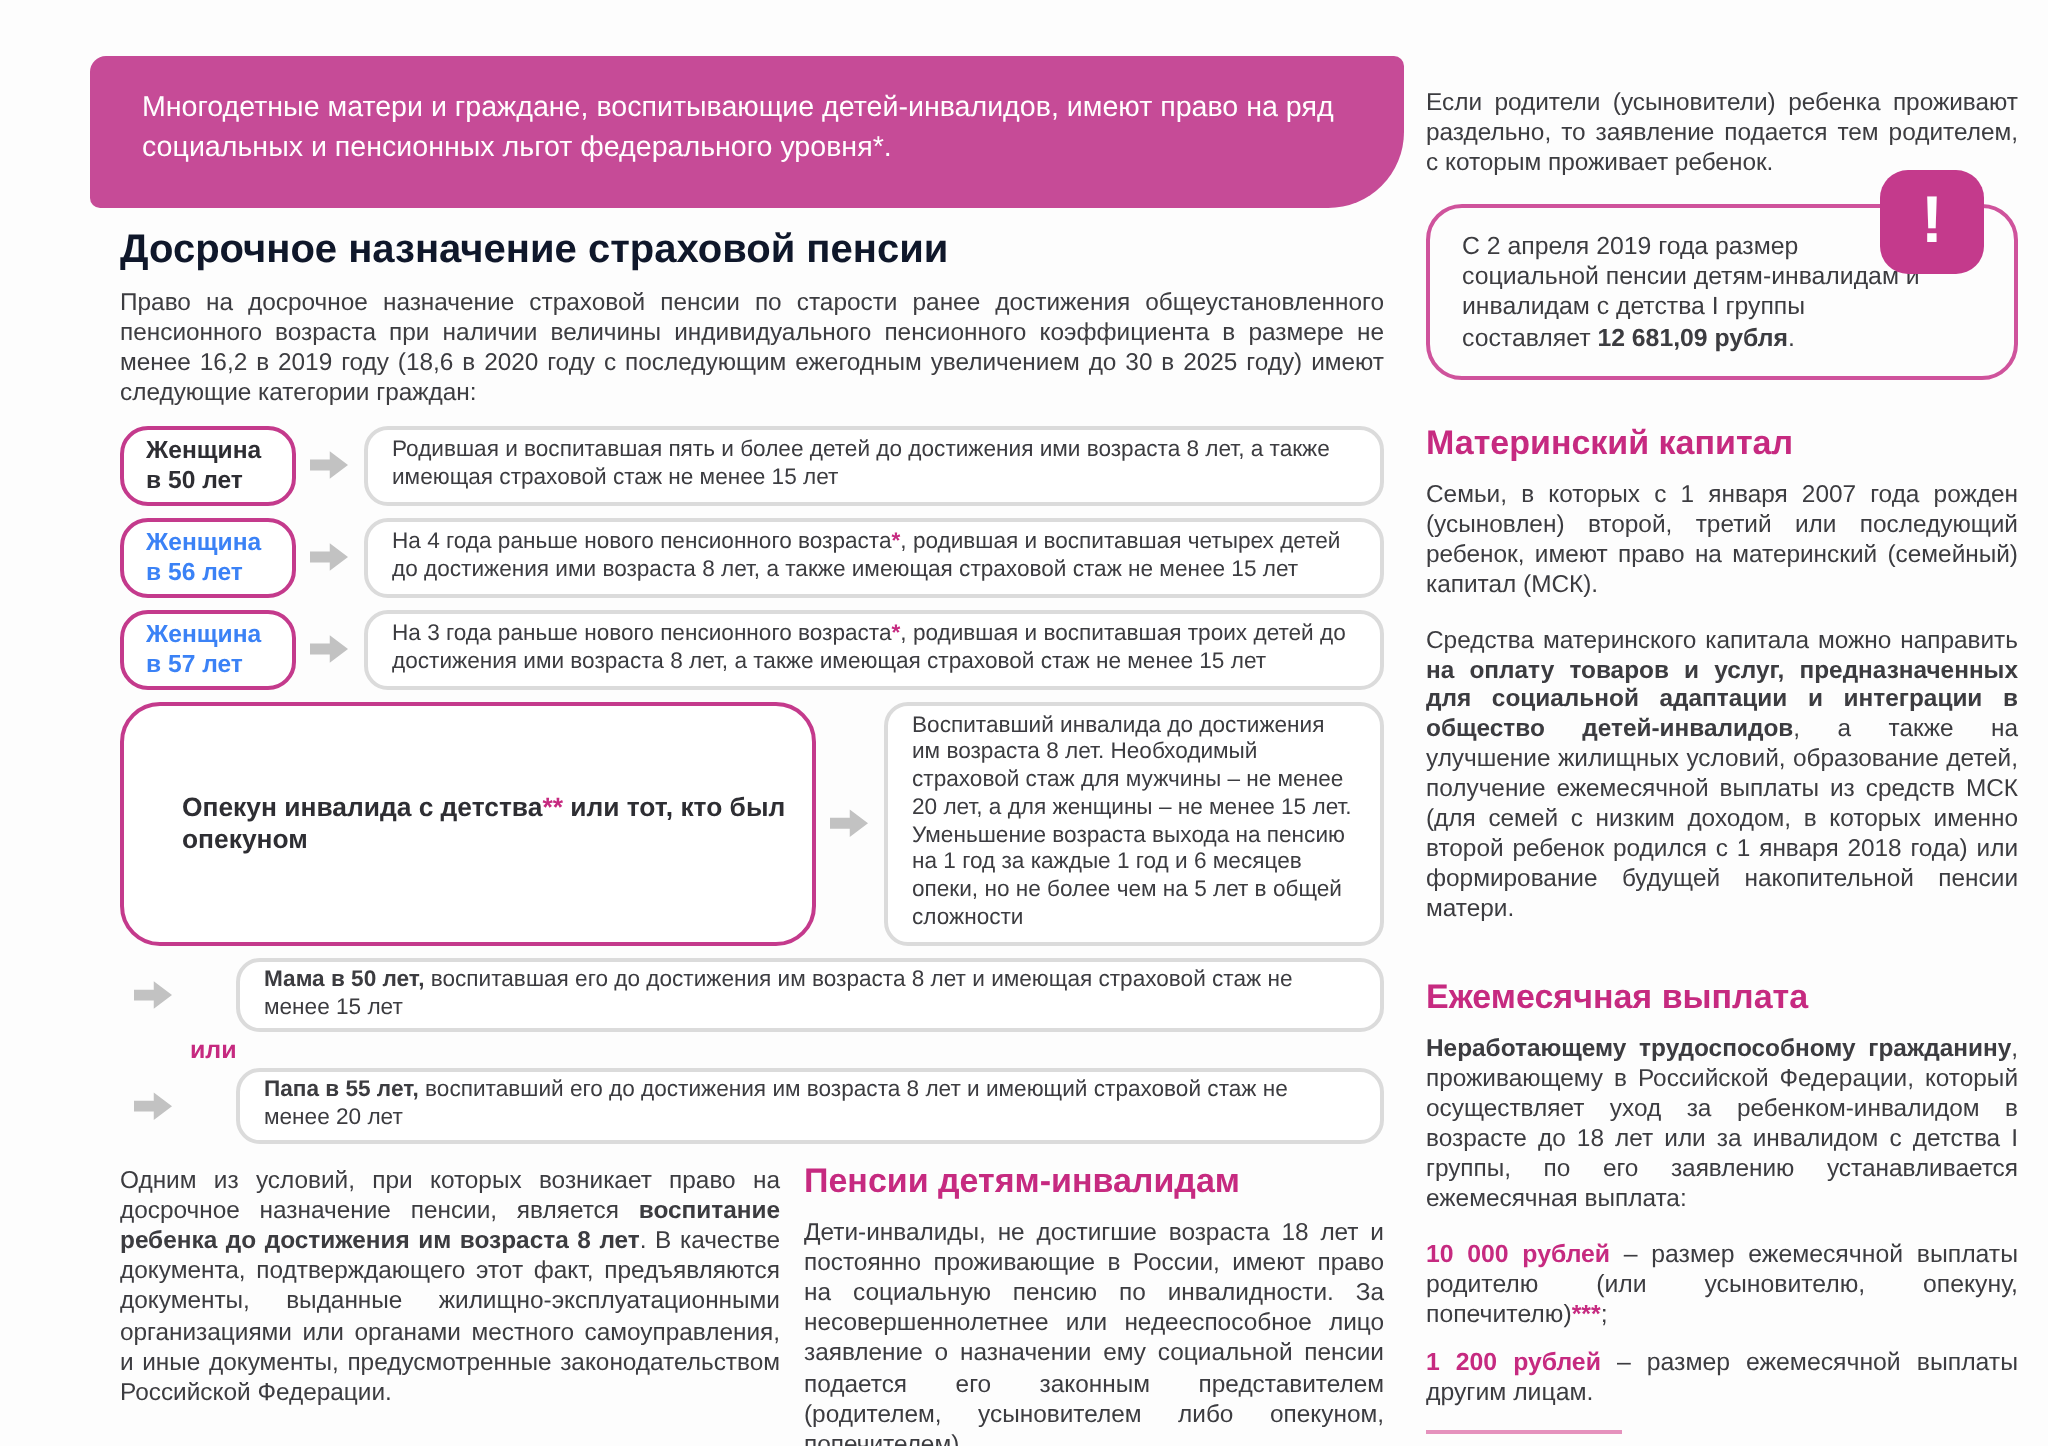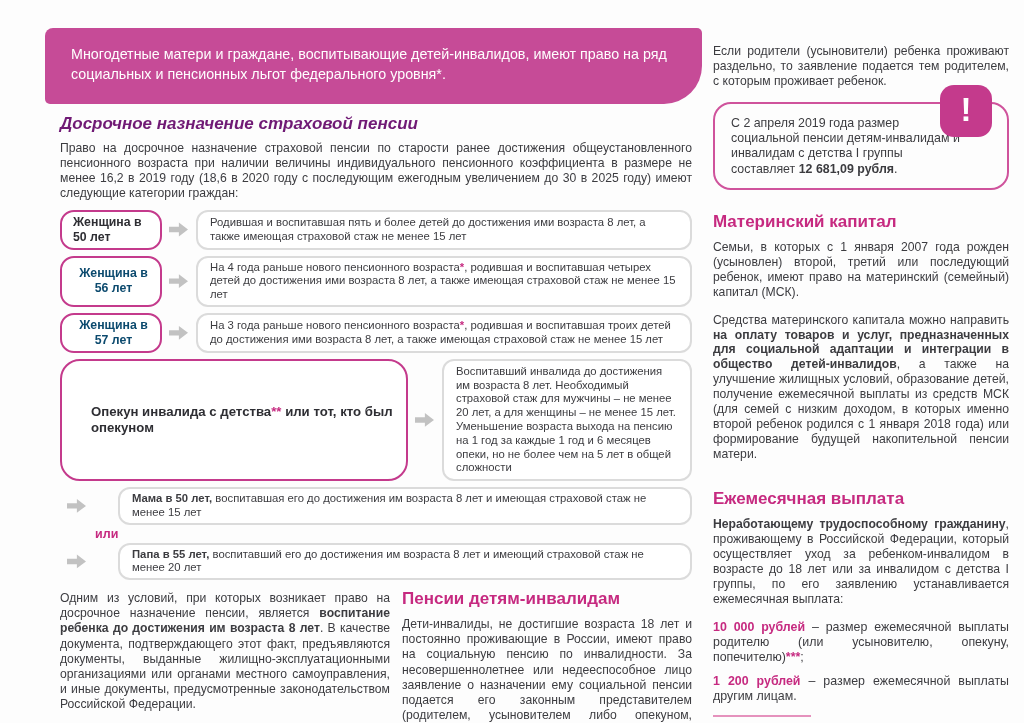--- a/index.html
+++ b/index.html
@@ -11,30 +11,30 @@
   
   .banner {
     position:absolute; left:45px; top:28px; width:657px; height:76px;
     background:#c64b97; border-radius:8px 5px 38px 5px;
     display:flex; align-items:center; box-sizing:border-box;
     padding:0 26px 4px 26px;
   }
   .banner p { margin:0; color:#fff; font-size:14.3px; line-height:1.4; }
   
   .main { position:absolute; left:60px; top:114px; width:632px; }
-  .h1 { margin:0 0 7px; color:#701a75; font-size:17px; font-weight:bold;font-style:italic; }
+  .h1 { margin:0 0 7px; color:#0f172a; font-size:20px; font-weight:bold; }
   .intro { margin:0 0 8px; font-size:12.2px; line-height:1.24; text-align:justify; }
   .cat-row { display:flex; align-items:stretch; margin-bottom:6px; }
   .cat-label {
-    flex:none; width:102px; box-sizing:border-box;
+    flex:none; width:88px; box-sizing:border-box;
     border:2px solid #c43a8c; border-radius:14px; background:#fff;
     padding:3px 6px 3px 11px; font-size:12.3px; font-weight:bold; line-height:1.22;
     display:flex; align-items:center; color:#2e2e33;
   }
-  .cat-label.magenta { color:#0c4a6e;text-align:center; }
+  .cat-label.magenta { color:#3b82f6; }
   .cat-label.wide { width:348px; border-radius:20px; padding-left:29px; font-size:13.2px; }
   .arrow {
     flex:none; align-self:center; width:19px; height:15px; margin:0 8px 0 7px;
     background:#c2c2c2;
     clip-path:polygon(0 32%, 52% 32%, 52% 4%, 100% 50%, 52% 96%, 52% 68%, 0 68%);
   }
   .cat-desc {
     flex:1; box-sizing:border-box;
     border:2px solid #dbdbdb; border-radius:12px; background:#fff;
     padding:3px 12px; font-size:11.3px; line-height:1.22;

